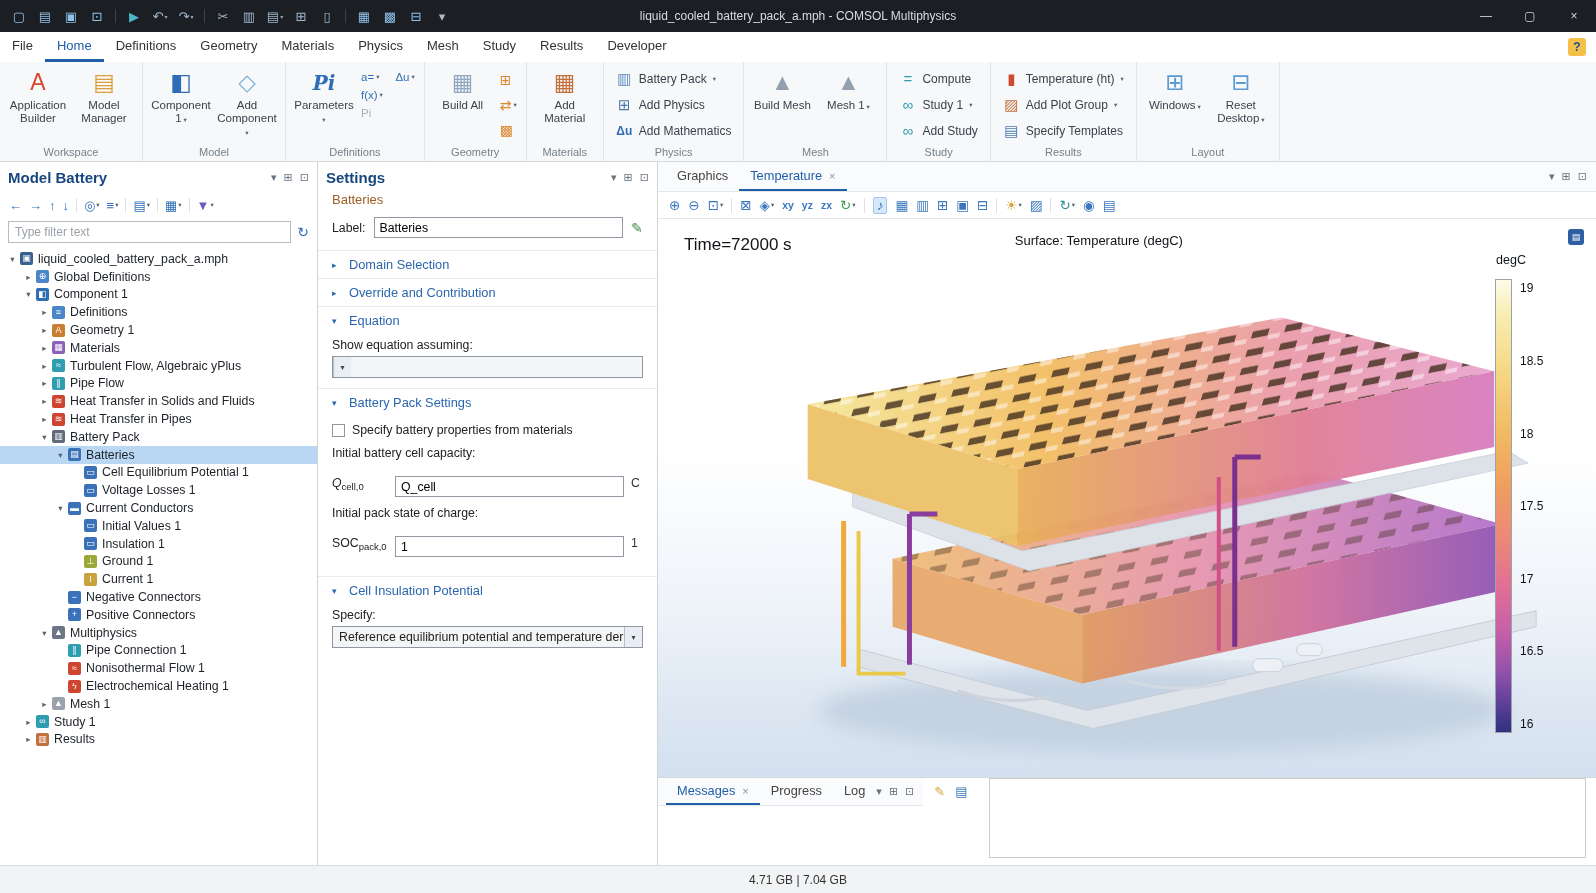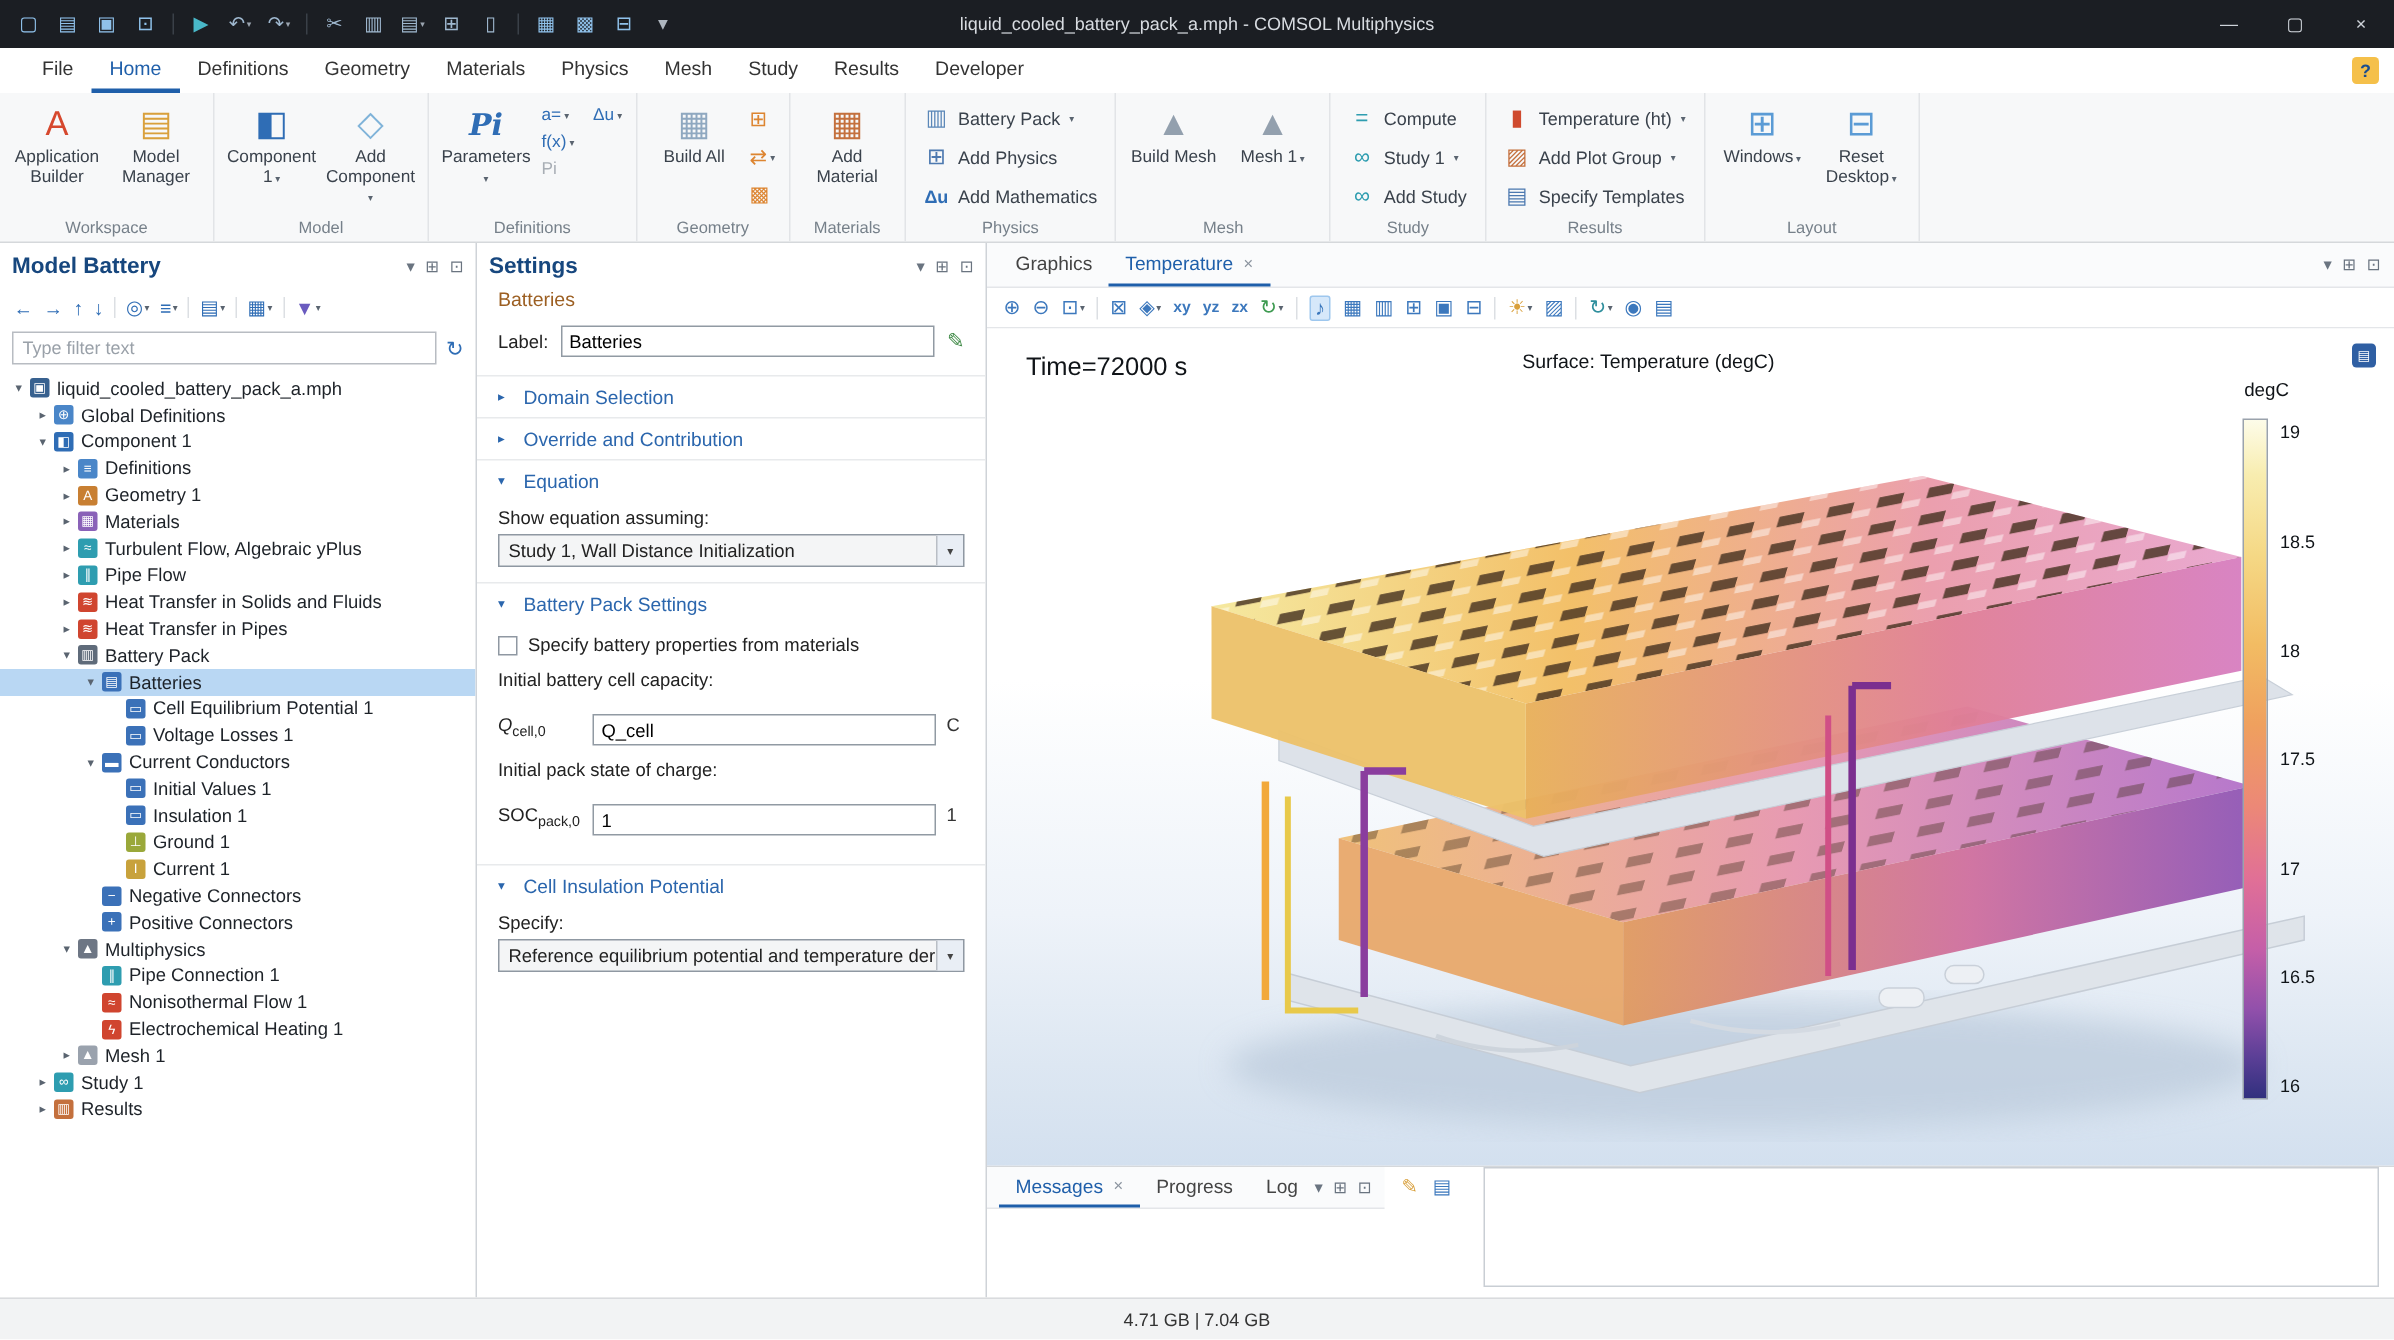--- a/index.html
+++ b/index.html
@@ -11,21 +11,21 @@
   .titlebar { height:32px; background:#1b1e23; display:flex; align-items:center; position:relative; flex:0 0 32px;}
   .qat { display:flex; align-items:center; gap:4px; padding-left:8px; }
   .qat .icon { width:22px; height:24px; display:flex; align-items:center; justify-content:center; font-size:13px; cursor:default;}
   .qat .caret { font-size:6px; color:#9aa4af; margin-left:1px;}
   .qat .vsep { width:1px; height:14px; background:#3a4048; margin:0 3px;}
   .win-title { position:absolute; left:0; right:0; text-align:center; color:#d8dce1; font-size:12px; pointer-events:none;}
   .wincontrols { margin-left:auto; display:flex; height:32px;}
   .wincontrols .wc { width:44px; height:32px; display:flex; align-items:center; justify-content:center; color:#cfd4da; font-size:12px;}
 
   
-  .menubar { height:30px; background:#ffffff; display:flex; align-items:stretch; padding-left:16px; flex:0 0 30px;}
+  .menubar { height:30px; background:#ffffff; display:flex; align-items:stretch; padding-left:0; flex:0 0 30px;}
   .menu-item { padding:0 12px; display:flex; align-items:center; font-size:13px; color:#333; border-bottom:3px solid transparent;}
   .menu-item.active { color:#1f5faa; border-bottom-color:#1f5faa; }
   .help-btn { margin-left:auto; margin-right:10px; align-self:center; width:18px; height:18px; border-radius:3px;
     background:#f5c04a; color:#1a4d8f; font-weight:bold; font-size:12px; display:flex; align-items:center; justify-content:center;}
 
   
   .ribbon { height:100px; flex:0 0 100px; background:#f7f8f9; border-bottom:1px solid #d5d8db; display:flex; align-items:stretch; overflow:hidden;}
   .rgroup { display:flex; flex-direction:column; border-right:1px solid #e2e4e7; padding:2px 4px 0 4px;}
   .rg-items { flex:1; display:flex; align-items:flex-start; gap:2px; padding:2px 2px;}
   .rg-label { text-align:center; font-size:11px; color:#76808a; padding:1px 4px 3px;}
@@ -616,21 +616,20 @@
           <span>Override and Contribution</span>
         </div>
 
         <div class="section-head">
           <span class="schev">▾</span>
           <span>Equation</span>
         </div>
         <div class="sec-content">
           <div class="cap">Show equation assuming:</div>
           <div class="combo">
-            <span class="combo-text">Study 1, Wall Distance Initialization</span>
             <span class="combo-btn">▾</span>
           </div>
         </div>
 
         <div class="section-head">
           <span class="schev">▾</span>
           <span>Battery Pack Settings</span>
         </div>
         <div class="sec-content">
           <div class="cb-row">

